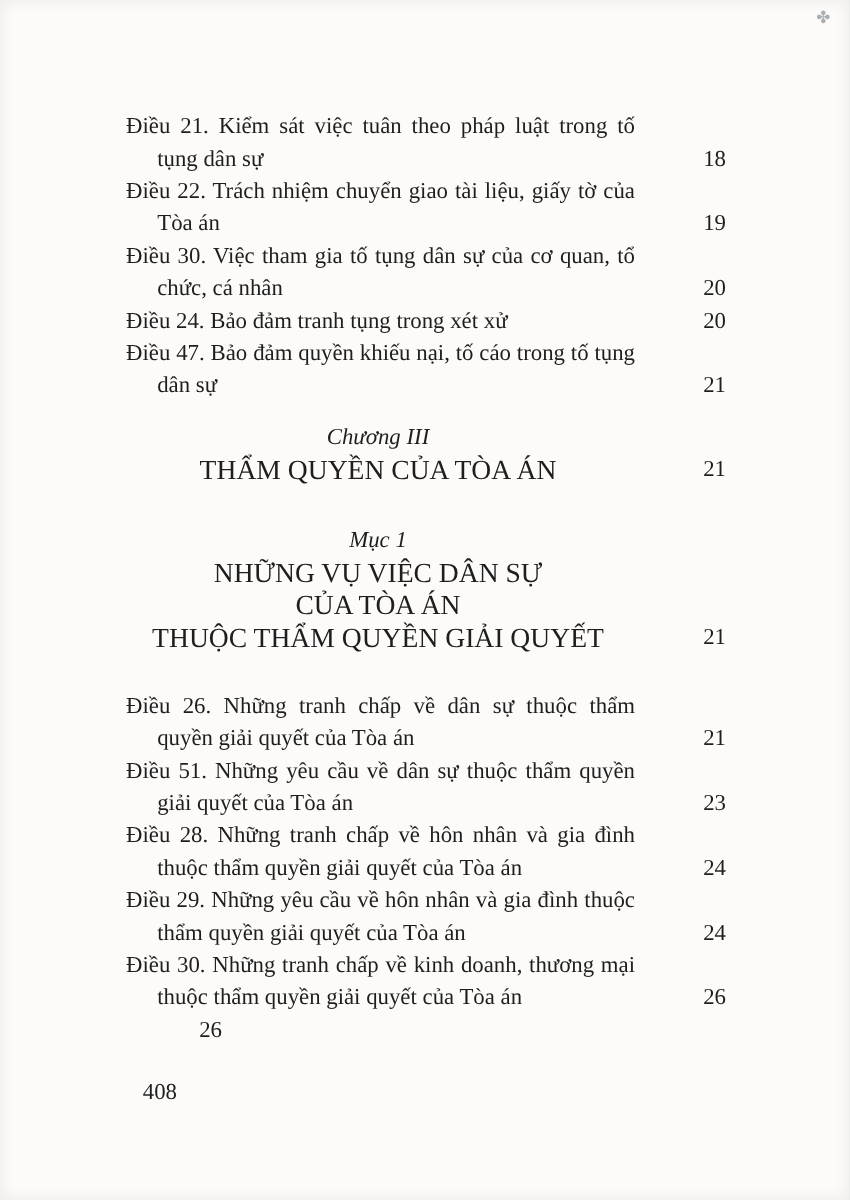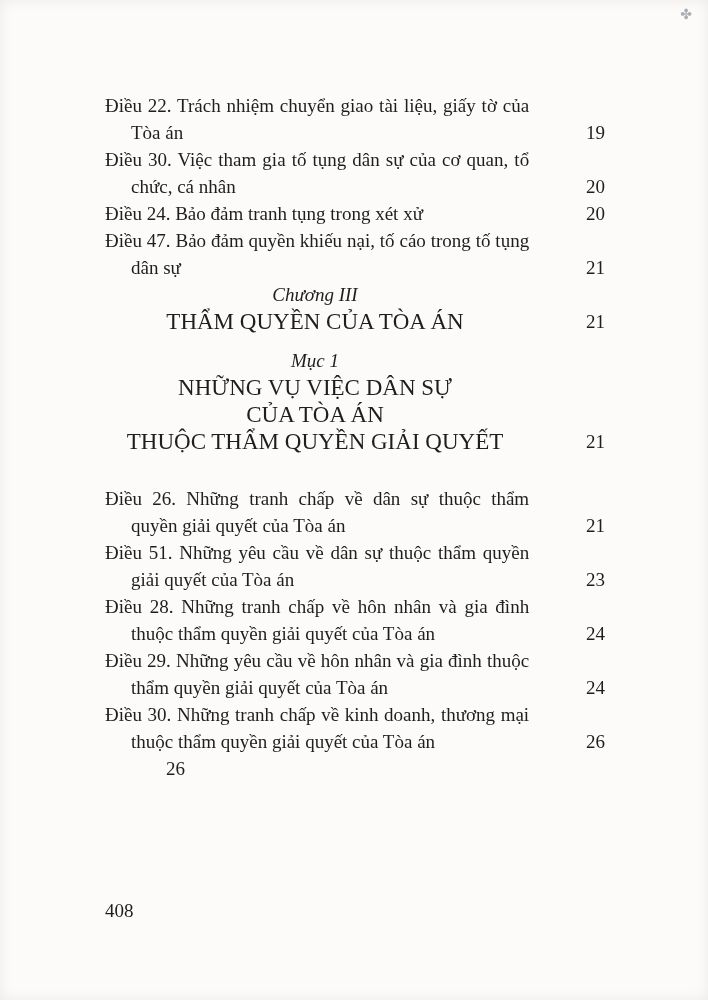--- a/index.html
+++ b/index.html
@@ -43,56 +43,60 @@
     white-space: nowrap;
   }
   .heading-block {
     display: flex;
     align-items: flex-end;
   }
   .heading-text {
     width: 420px;
     text-align: center;
   }
-  .chapter-block { }
-  .section-block { margin-top: 12px; }
+  .chapter-block { margin-top: 16px; }
+  .section-block { margin-top: 32px; }
   .group-after { margin-top: 30px; }
   .label-italic {
     font-style: italic;
     font-size: 19px;
     line-height: 27px;
   }
   .title-bold {
     font-weight: normal;
     font-size: 23px;
     line-height: 27px;
   }
   .footer-page-number {
     position: absolute;
-    left: 105px;
+    left: 119px;
     top: 900px;
     font-size: 19px;
   }
   .corner-icon {
     position: absolute;
     top: 6px;
     right: 16px;
     font-size: 14px;
     color: #a9aeb3;
   }
 </style>
 </head>
 <body>
 
 <div class="page">
 
   <div class="corner-icon">✤</div>
 
   <div class="content">
 
+    <div class="entry">
+      <div class="entry-text">Điều 21. Kiểm sát việc tuân theo pháp luật trong tố tụng dân sự</div>
+      <div class="entry-page">18</div>
+    </div>
     <div class="entry">
       <div class="entry-text">Điều 22. Trách nhiệm chuyển giao tài liệu, giấy tờ của Tòa án</div>
       <div class="entry-page">19</div>
     </div>
     <div class="entry">
       <div class="entry-text">Điều 30. Việc tham gia tố tụng dân sự của cơ quan, tổ chức, cá nhân</div>
       <div class="entry-page">20</div>
     </div>
     <div class="entry">
       <div class="entry-text">Điều 24. Bảo đảm tranh tụng trong xét xử</div>

